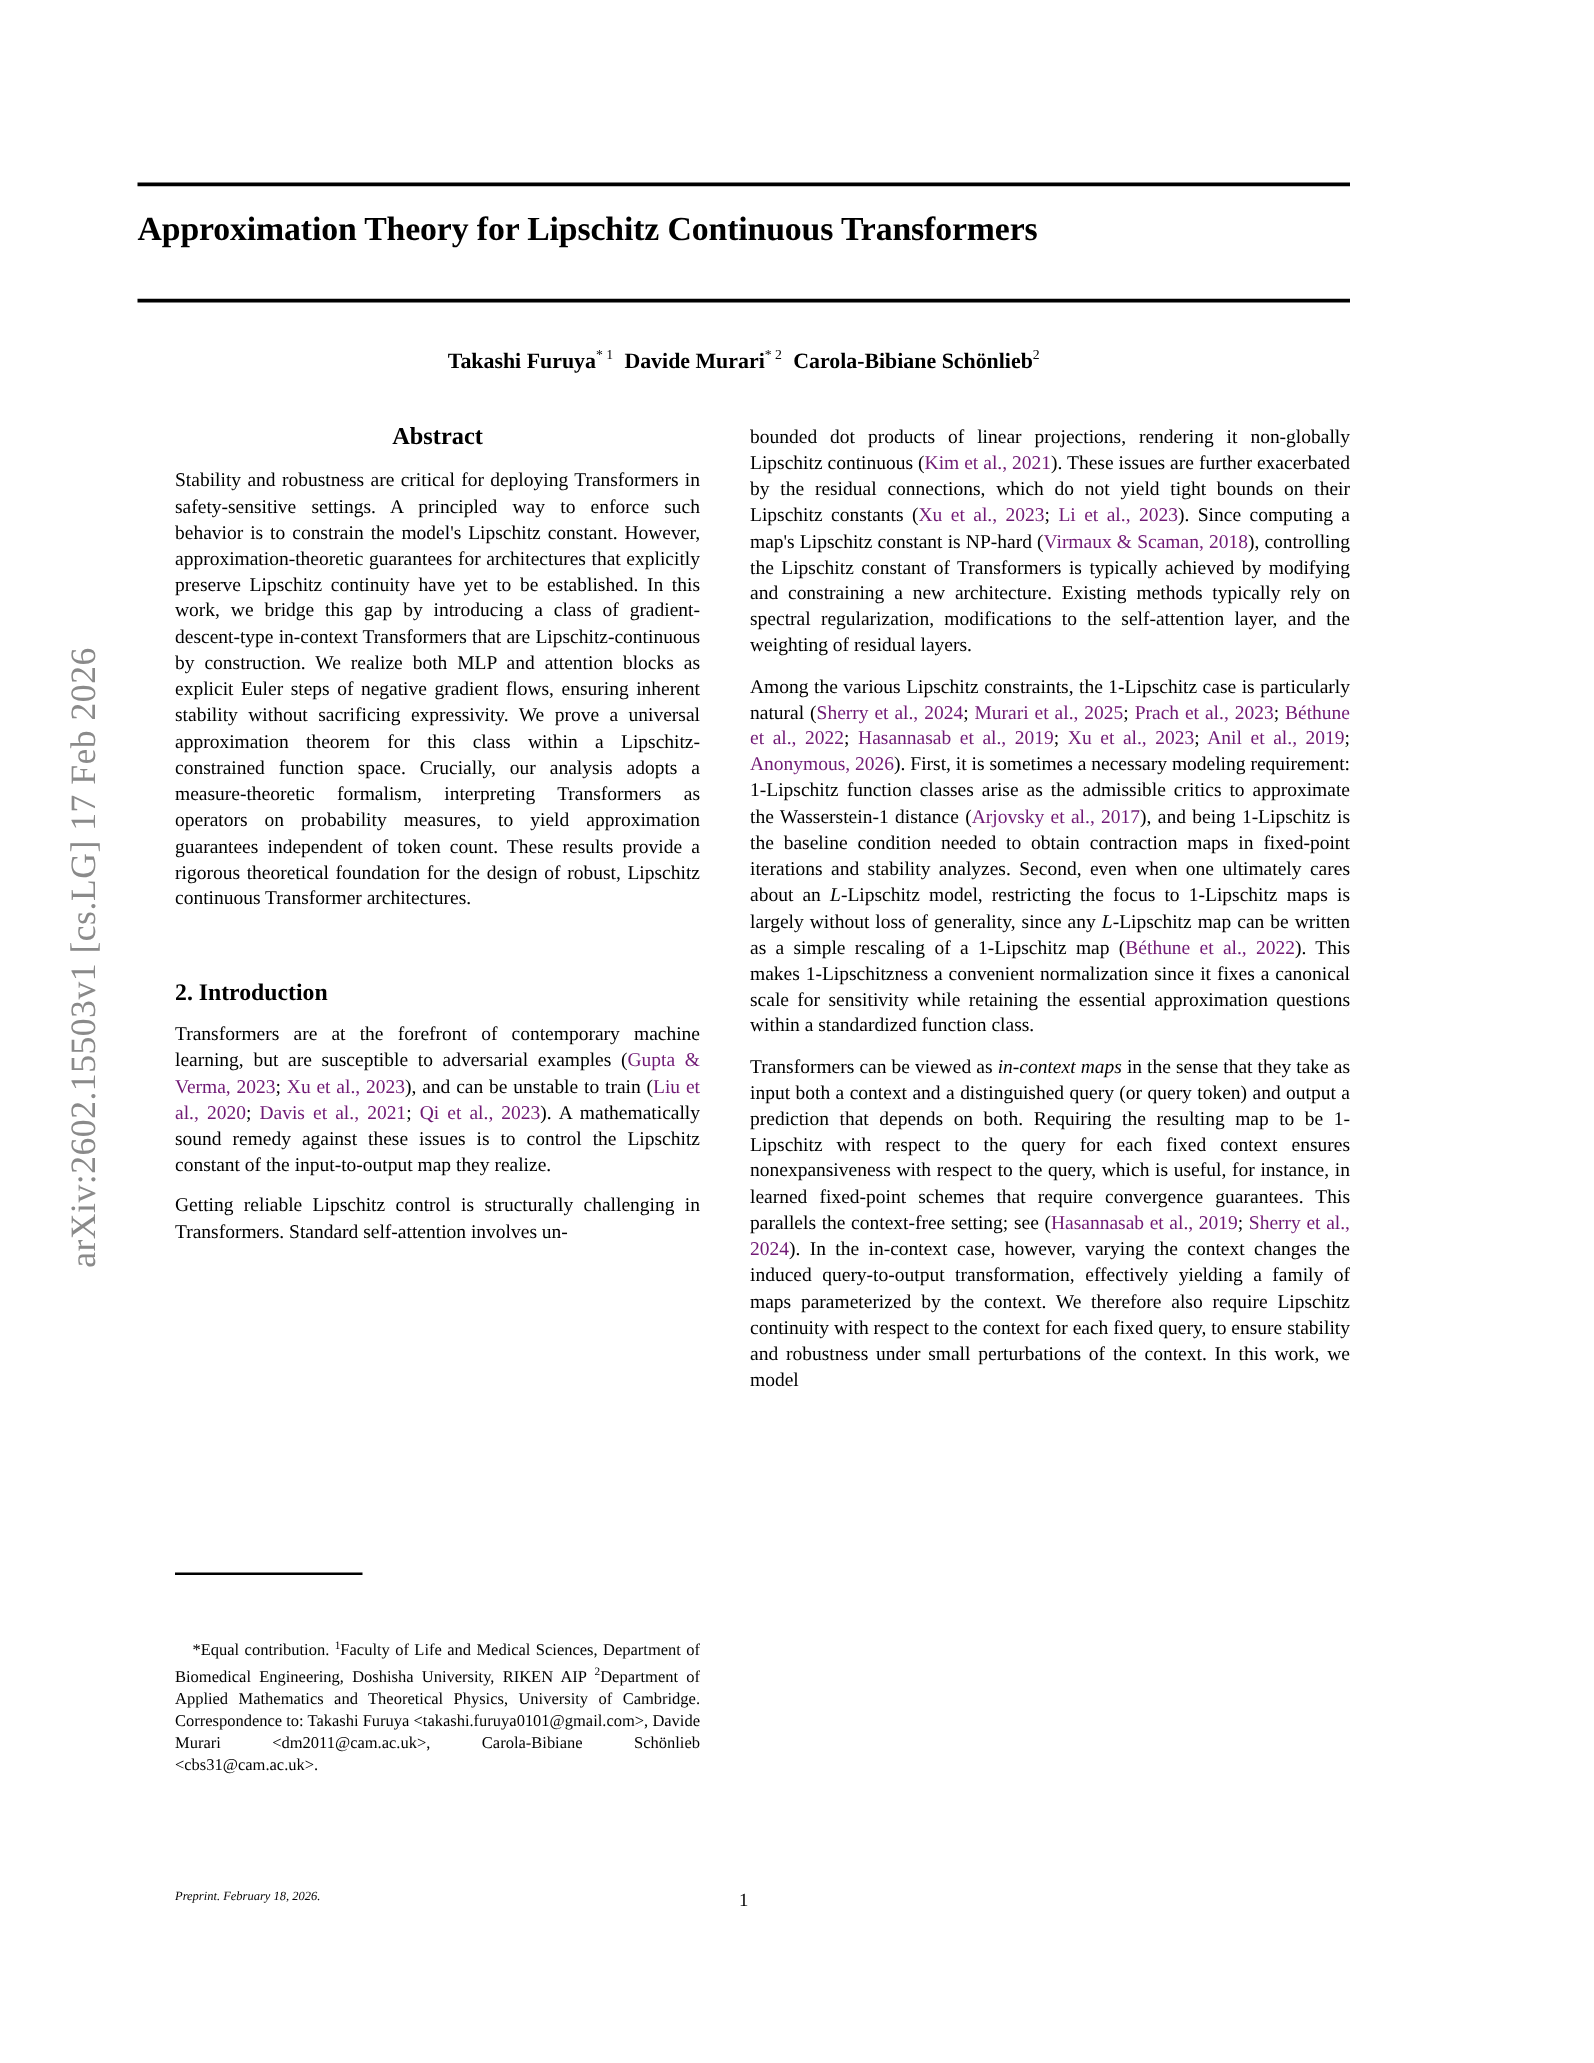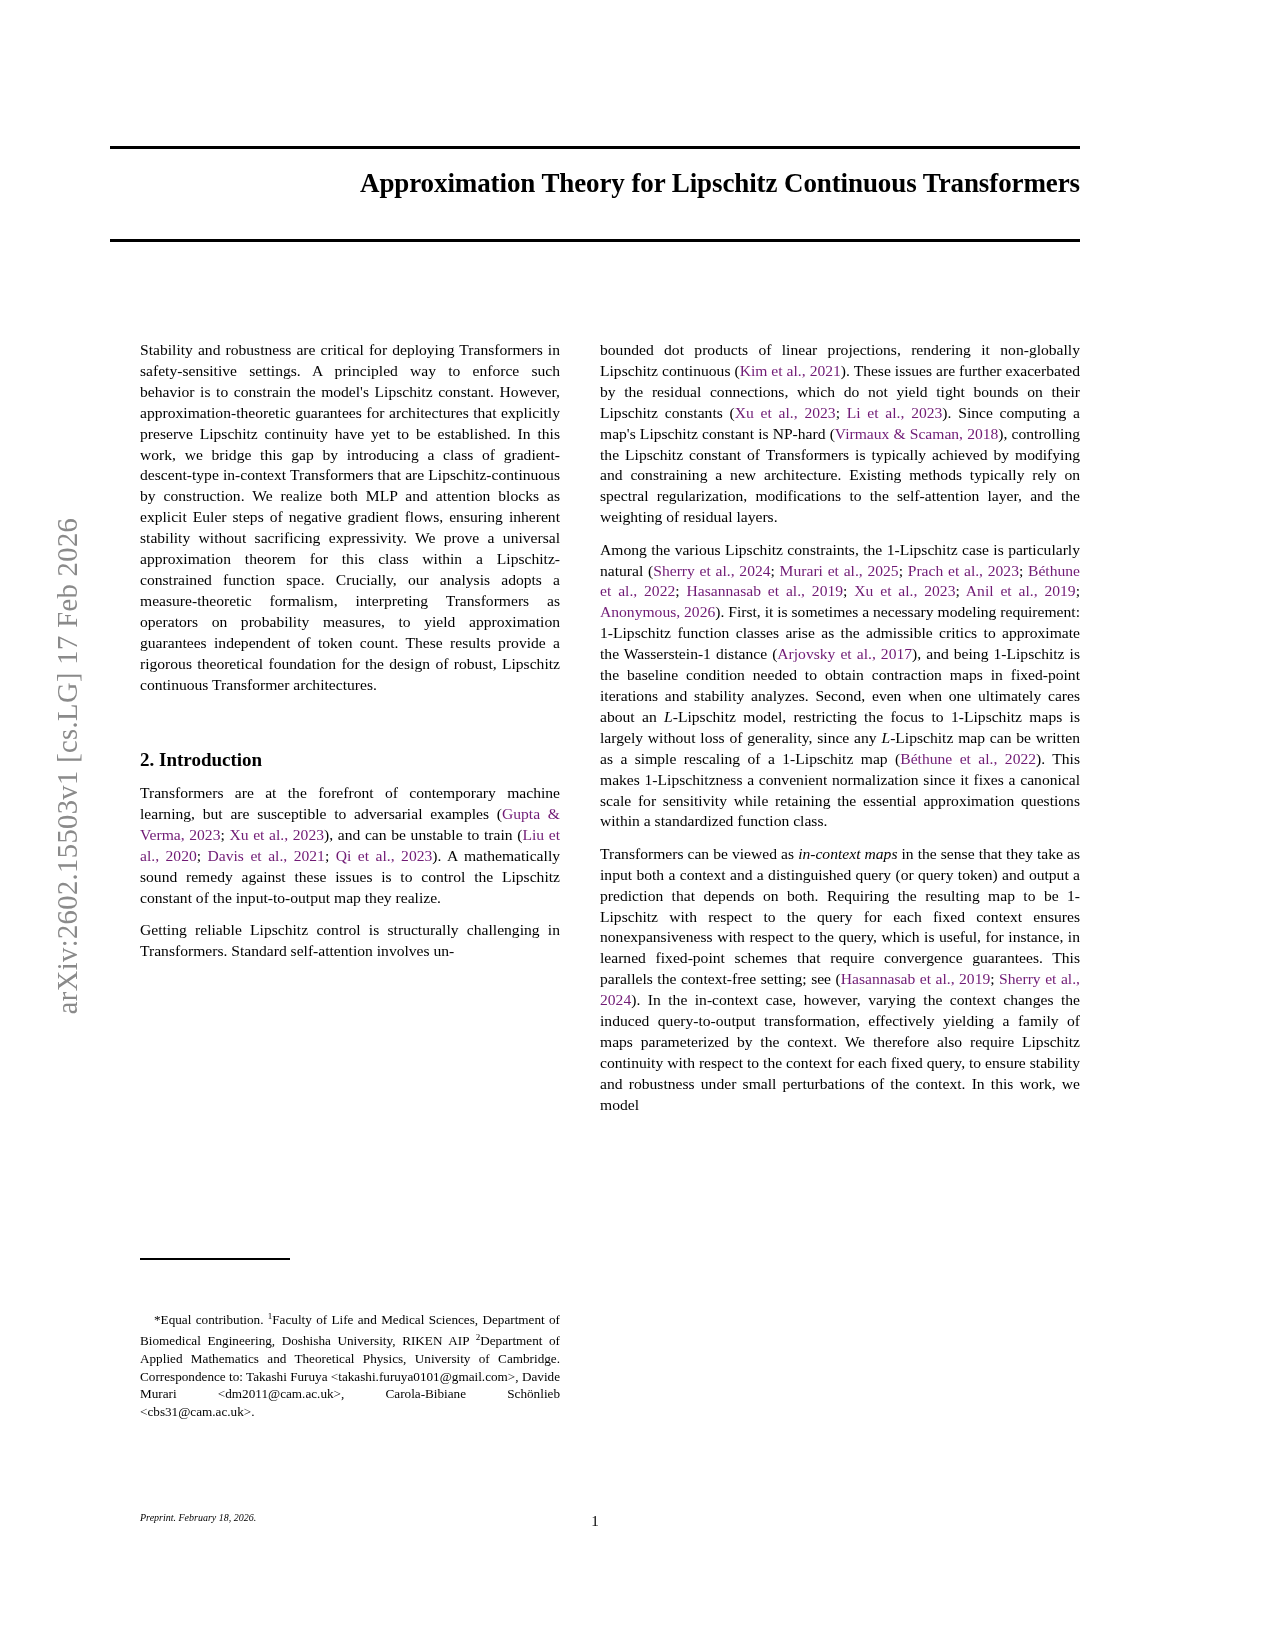--- a/index.html
+++ b/index.html
@@ -44,21 +44,21 @@
     background: #000;
     width: 100%;
   }
   #rule-top { position: absolute; top: 146px; }
   #rule-bottom { position: absolute; top: 239px; }
 
   #paper-title {
     position: absolute;
     top: 168px;
     width: 100%;
-    text-align: right;
+    text-align: left;
     font-size: 27px;
     font-weight: bold;
     letter-spacing: -0.1px;
     line-height: 1.15;
   }
 
   #authors {
     position: absolute;
     top: 278px;
     width: 100%;
@@ -162,25 +162,29 @@
 <div id="arxiv-stamp">arXiv:2602.15503v1  [cs.LG]  17 Feb 2026</div>
 
 <div id="page">
 
   <div class="rule" id="rule-top"></div>
 
   <div id="paper-title">Approximation Theory for Lipschitz Continuous Transformers</div>
 
   <div class="rule" id="rule-bottom"></div>
 
+  <div id="authors">
+    <span><span>Takashi Furuya</span><sup>* 1</sup></span><span class="sep"></span><span><span>Davide Murari</span><sup>* 2</sup></span><span class="sep"></span><span><span>Carola-Bibiane Schönlieb</span><sup>2</sup></span>
+  </div>
 
   <div id="columns">
 
     <div class="col" id="col-left">
 
+      <div id="abstract-head">Abstract</div>
       <p class="para">Stability and robustness are critical for deploying Transformers in safety-sensitive settings. A principled way to enforce such behavior is to constrain the model's Lipschitz constant. However, approximation-theoretic guarantees for architectures that explicitly preserve Lipschitz continuity have yet to be established. In this work, we bridge this gap by introducing a class of gradient-descent-type in-context Transformers that are Lipschitz-continuous by construction. We realize both MLP and attention blocks as explicit Euler steps of negative gradient flows, ensuring inherent stability without sacrificing expressivity. We prove a universal approximation theorem for this class within a Lipschitz-constrained function space. Crucially, our analysis adopts a measure-theoretic formalism, interpreting Transformers as operators on probability measures, to yield approximation guarantees independent of token count. These results provide a rigorous theoretical foundation for the design of robust, Lipschitz continuous Transformer architectures.</p>
 
       <div id="intro-block">
         <h2 class="section-head">2. Introduction</h2>
 
         <p class="para"><span>Transformers are at the forefront of contemporary machine learning, but are susceptible to adversarial examples (</span><span class="cite">Gupta &amp; Verma, 2023</span><span>; </span><span class="cite">Xu et al., 2023</span><span>), and can be unstable to train (</span><span class="cite">Liu et al., 2020</span><span>; </span><span class="cite">Davis et al., 2021</span><span>; </span><span class="cite">Qi et al., 2023</span><span>). A mathematically sound remedy against these issues is to control the Lipschitz constant of the input-to-output map they realize.</span></p>
 
         <p class="para">Getting reliable Lipschitz control is structurally challenging in Transformers. Standard self-attention involves un-</p>
       </div>
     </div>

